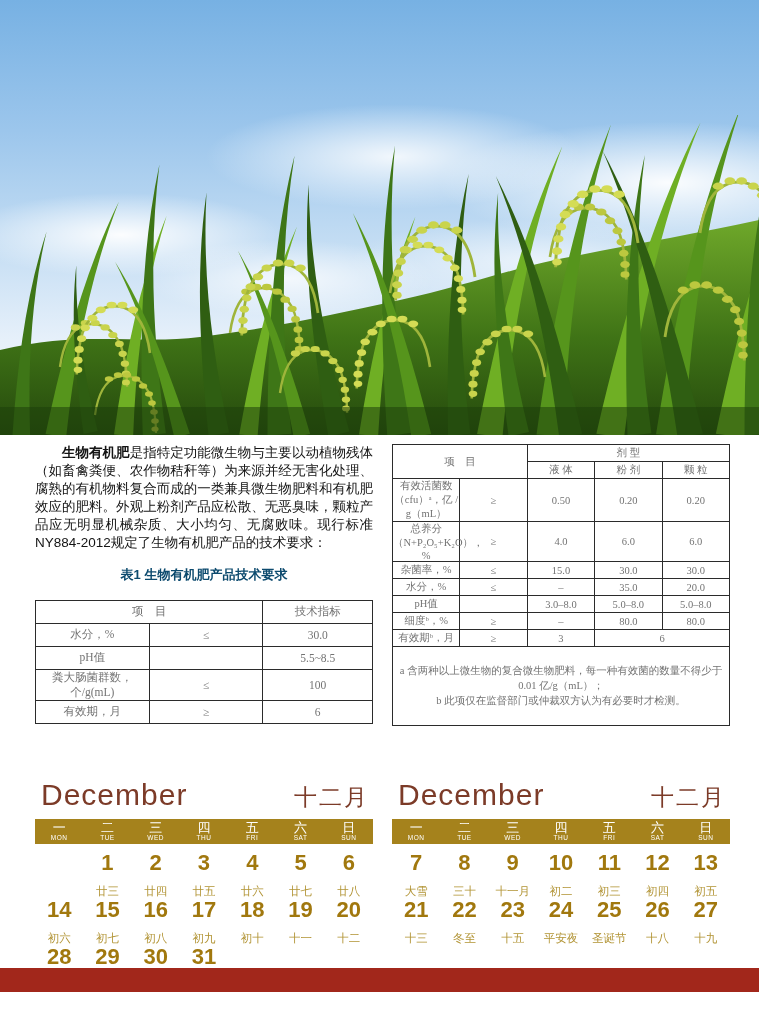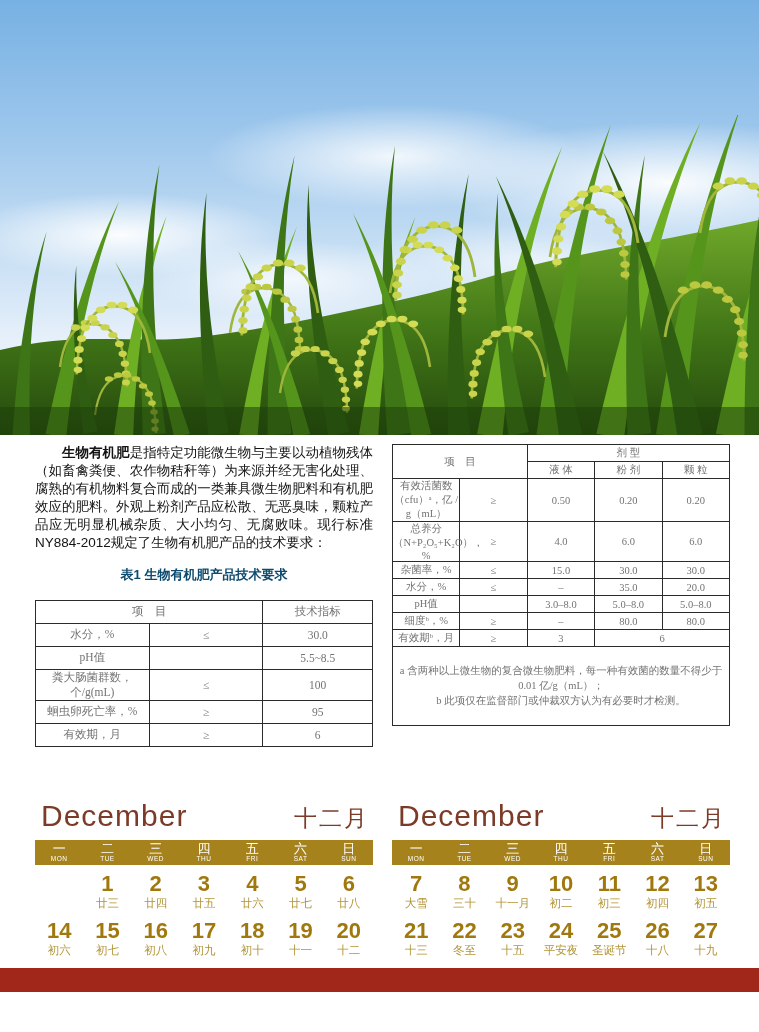--- a/index.html
+++ b/index.html
@@ -46,21 +46,21 @@
   .cal-head { display:flex; align-items:baseline; padding:2px 4px 6px 6px; }
   .cal-title-en { font-size:30px; letter-spacing:1px; color:#7c3b28; }
   .cal-title-cn { margin-left:auto; font-size:23px; color:#7c3b28; letter-spacing:2px;margin-top:44px; }
   .weekbar { display:grid; grid-template-columns:repeat(7,1fr); background:#a5821c; padding:2px 0 3px; }
   .wd { text-align:center; color:#ffffff; line-height:1; }
   .wd-cn { display:block; font-size:13px; }
   .wd-en { display:block; font-size:6.5px; margin-top:1px; letter-spacing:.5px; }
   .grid { display:grid; grid-template-columns:repeat(7,1fr); row-gap:1px; padding-top:7px; }
   .day { height:46px; text-align:center; }
   .num { display:block; font-size:22px; font-weight:bold; color:#a1780e; line-height:1.08; }
-  .lunar { display:block; font-size:11.5px; color:#b29435; margin-top:1px; line-height:1.1; }
+  .lunar { display:block; font-size:11.5px; color:#b29435; margin-top:10px; line-height:1.1; }
 
   .footer-bar { position:absolute; left:0; bottom:0; width:759px; height:24px; background:#a2271b; }
 </style>
 </head>
 <body>
 
 <div class="page">
 
   <div class="photo">
     <svg class="field" viewBox="0 0 759 320" preserveAspectRatio="none">
@@ -154,25 +154,20 @@
               <td class="c-item">pH值</td>
               <td class="c-op"></td>
               <td class="c-val">5.5~8.5</td>
             </tr>
         <tr>
               <td class="c-item">粪大肠菌群数，个/g(mL)</td>
               <td class="c-op">≤</td>
               <td class="c-val">100</td>
             </tr>
         <tr>
-              <td class="c-item">蛔虫卵死亡率，%</td>
-              <td class="c-op">≥</td>
-              <td class="c-val">95</td>
-            </tr>
-        <tr>
               <td class="c-item">有效期，月</td>
               <td class="c-op">≥</td>
               <td class="c-val">6</td>
             </tr>
       </tbody>
         </table>
     </div>
 
     <div class="col">
 

